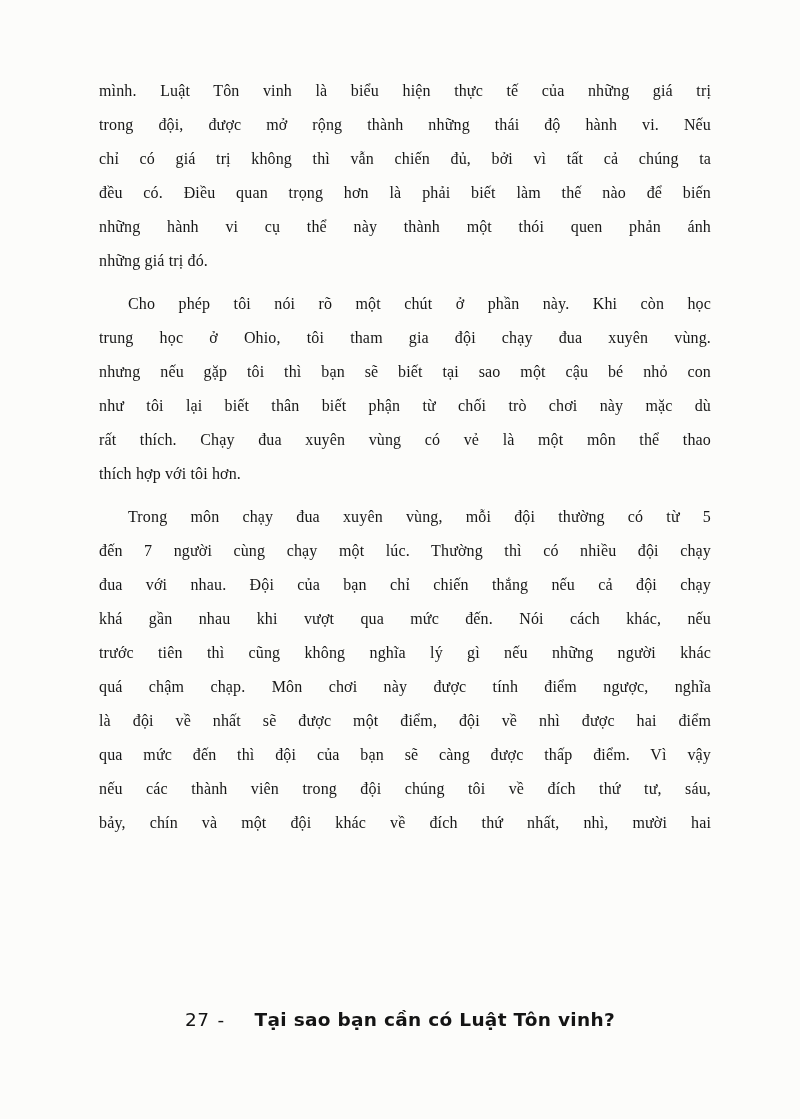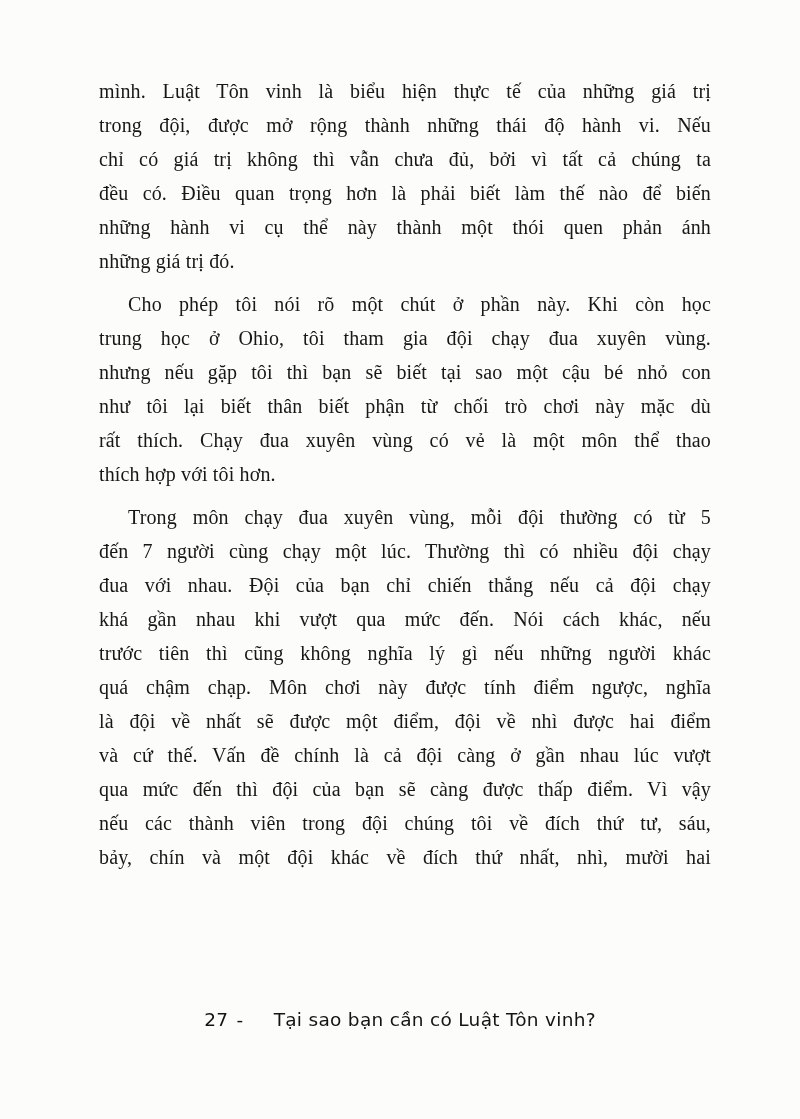--- a/index.html
+++ b/index.html
@@ -20,21 +20,21 @@
   .text-block {
     position: absolute;
     left: 99px;
     top: 74px;
     width: 612px;
   }
   .paragraph {
     margin: 0 0 9px 0;
   }
   .line {
-    font-size: 20px;
+    font-size: 16px;
     line-height: 34px;
     height: 34px;
     overflow: hidden;
     white-space: normal;
     text-align: justify;
     text-align-last: justify;
     letter-spacing: 0.15px;
   }
   .line.last {
     text-align-last: left;
@@ -51,58 +51,57 @@
     font-family: "DejaVu Sans", sans-serif;
     font-size: 18.5px;
     color: #141414;
     letter-spacing: 0.3px;
   }
   .footer .pageno,
   .footer .sep {
     font-weight: normal;
   }
   .footer .ftitle {
-    font-weight: normal;
+    font-weight: bold;
     margin-left: 22px;
   }
   .footer .sep {
     margin: 0 2px;
   }
 </style>
 </head>
 <body>
 
 <div class="page" style="background: rgb(252, 252, 250); color: rgb(23, 23, 23);">
 
   <div class="text-block">
       <div class="paragraph">
         <div class="line">mình. Luật Tôn vinh là biểu hiện thực tế của những giá trị</div>
         <div class="line">trong đội, được mở rộng thành những thái độ hành vi. Nếu</div>
-        <div class="line">chỉ có giá trị không thì vẫn chưa đủ, bởi vì tất cả chúng ta</div>
+        <div class="line">chỉ có giá trị không thì vẫn chiến đủ, bởi vì tất cả chúng ta</div>
         <div class="line">đều có. Điều quan trọng hơn là phải biết làm thế nào để biến</div>
         <div class="line">những hành vi cụ thể này thành một thói quen phản ánh</div>
         <div class="line last">những giá trị đó.</div>
       </div>
       <div class="paragraph">
         <div class="line indent">Cho phép tôi nói rõ một chút ở phần này. Khi còn học</div>
         <div class="line">trung học ở Ohio, tôi tham gia đội chạy đua xuyên vùng.</div>
         <div class="line">nhưng nếu gặp tôi thì bạn sẽ biết tại sao một cậu bé nhỏ con</div>
         <div class="line">như tôi lại biết thân biết phận từ chối trò chơi này mặc dù</div>
         <div class="line">rất thích. Chạy đua xuyên vùng có vẻ là một môn thể thao</div>
         <div class="line last">thích hợp với tôi hơn.</div>
       </div>
       <div class="paragraph">
         <div class="line indent">Trong môn chạy đua xuyên vùng, mỗi đội thường có từ 5</div>
         <div class="line">đến 7 người cùng chạy một lúc. Thường thì có nhiều đội chạy</div>
         <div class="line">đua với nhau. Đội của bạn chỉ chiến thắng nếu cả đội chạy</div>
         <div class="line">khá gần nhau khi vượt qua mức đến. Nói cách khác, nếu</div>
         <div class="line">trước tiên thì cũng không nghĩa lý gì nếu những người khác</div>
         <div class="line">quá chậm chạp. Môn chơi này được tính điểm ngược, nghĩa</div>
         <div class="line">là đội về nhất sẽ được một điểm, đội về nhì được hai điểm</div>
-        <div class="line">và cứ thế. Vấn đề chính là cả đội càng ở gần nhau lúc vượt</div>
         <div class="line">qua mức đến thì đội của bạn sẽ càng được thấp điểm. Vì vậy</div>
         <div class="line">nếu các thành viên trong đội chúng tôi về đích thứ tư, sáu,</div>
         <div class="line">bảy, chín và một đội khác về đích thứ nhất, nhì, mười hai</div>
       </div>
     </div>
 
   <div class="footer">
     <span class="pageno">27</span>
     <span class="sep">-</span>
     <span class="ftitle">Tại sao bạn cần có Luật Tôn vinh?</span>

